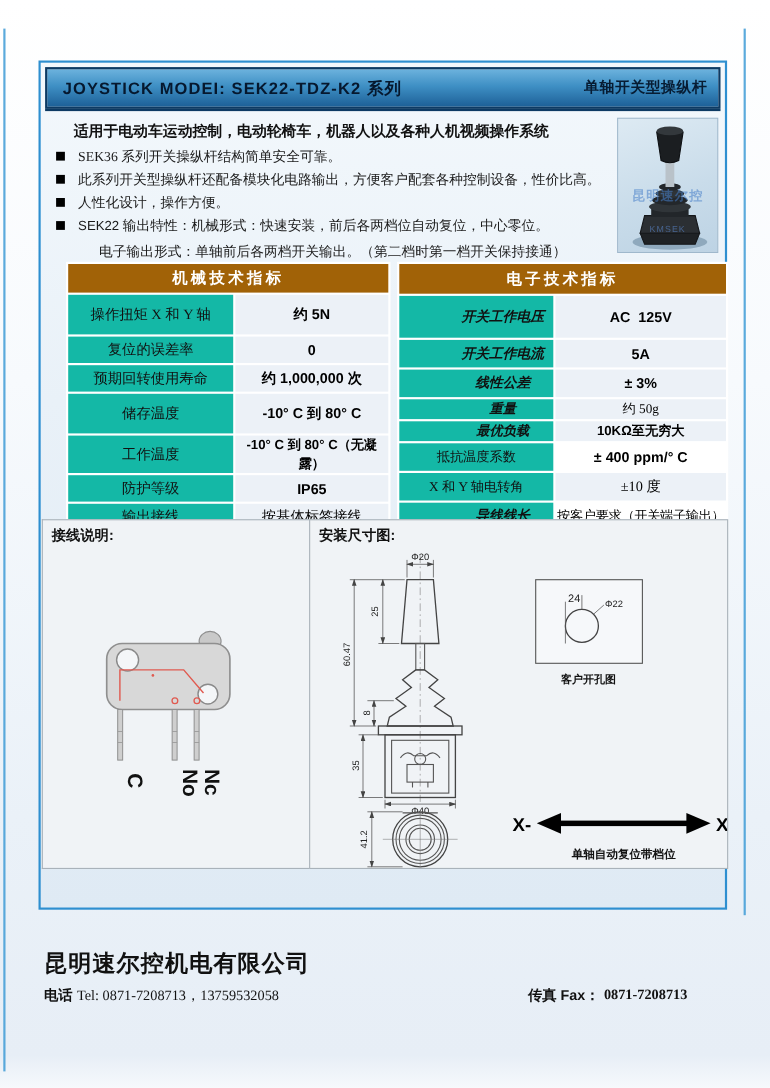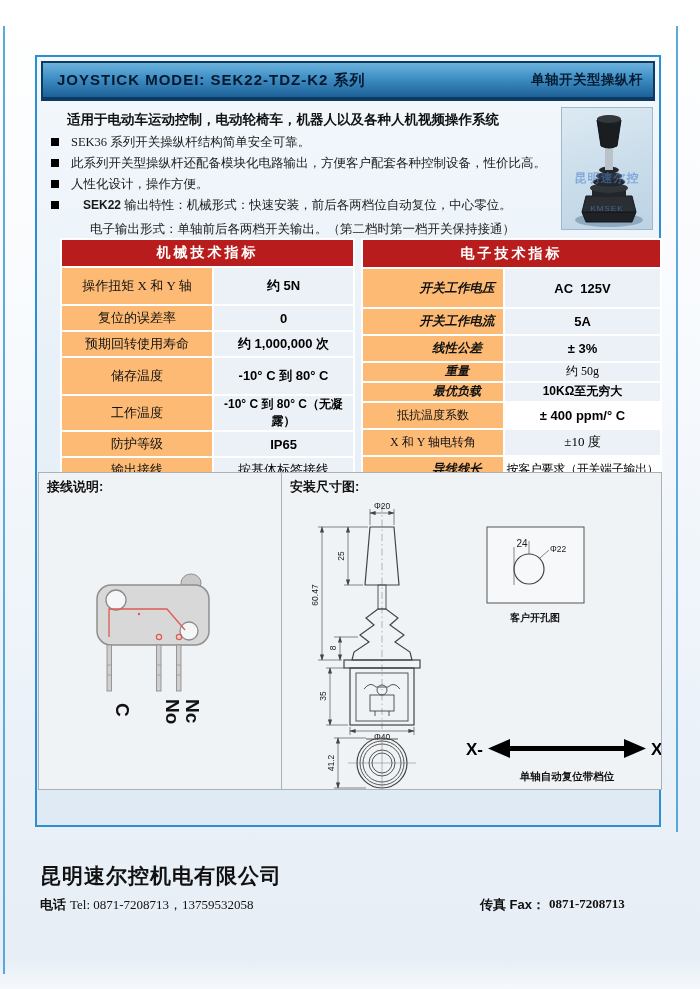--- a/index.html
+++ b/index.html
@@ -35,46 +35,46 @@
     font-family:"Liberation Sans",sans-serif;
   }
   .titlebar .t-right { color:#071c33; font-weight:bold; font-size:13.5px; letter-spacing:.5px; }
 
   
   .intro { position:absolute; left:8px; top:50px; right:110px; }
   .intro-head { margin:4px 0 7px 22px; font-size:13.5px; font-weight:bold; color:#111; }
   .bullet-row { position:relative; padding-left:26px; margin-bottom:8px;
     font-family:"Liberation Serif",serif; font-size:12.5px; color:#1a1a1a; line-height:1.05; }
   .bullet-sq { position:absolute; left:6px; top:2px; width:8px; height:8px; background:#000; }
-  .bullet-bold { font-weight:bold; font-family:"Liberation Sans",sans-serif; font-size:12px;margin-left:12px; }
+  .bullet-bold { font-weight:normal; font-family:"Liberation Sans",sans-serif; font-size:12px; }
   .cont-row { padding-left:45px; font-family:"Liberation Serif",serif; font-size:12.5px; color:#1a1a1a; }
 
   
   .photo {
     position:absolute; right:6px; top:50px; width:92px; height:123px;
     background:linear-gradient(160deg,#ddeaf3 0%, #c9dcea 55%, #bdd3e4 100%);
     border:1px solid #9fb8cc;
   }
   .photo .wm1 { position:absolute; left:0; right:0; top:62px; text-align:center;
     font-size:12px; font-weight:bold; color:rgba(70,125,200,.55); letter-spacing:1px; }
   .photo .wm2 { position:absolute; left:0; right:0; top:96px; text-align:center;
     font-size:8px; color:rgba(90,135,205,.6); letter-spacing:1px; }
 
   
   .spec-wrap { position:absolute; left:23px; top:181px; width:602px; display:flex; gap:6px; }
   table.spec { border-collapse:separate; border-spacing:2px; background:#ffffff; table-layout:fixed; }
   table.mech { width:295px; }
   table.elec { width:301px; }
   .spec th.hdr {
-    background:#b91c1c; color:#fff; font-size:14px; font-weight:bold;
+    background:#a16207; color:#fff; font-size:14px; font-weight:bold;
     letter-spacing:3px; height:26px; font-family:"Liberation Sans",sans-serif;
   }
   .spec td { text-align:center; vertical-align:middle; overflow:hidden; }
   .spec td.lbl {
-    background:#fdba74; color:#111; font-size:13px;
+    background:#14b8a6; color:#111; font-size:13px;
     font-family:"Liberation Serif",serif;
     margin-top:42px;
   }
   .elec td.lbl.kai { font-style:italic; font-weight:bold; font-size:12.5px;padding-left:48px; }
   .spec td.val {
     background:#ecf1f7; color:#000; font-size:13px; font-weight:bold;
     font-family:"Liberation Sans",sans-serif; white-space:pre-wrap;
   }
   .spec td.val.cn { font-family:"Liberation Serif",serif; font-weight:normal; }
   .spec td.val.white { background:#ffffff; }

